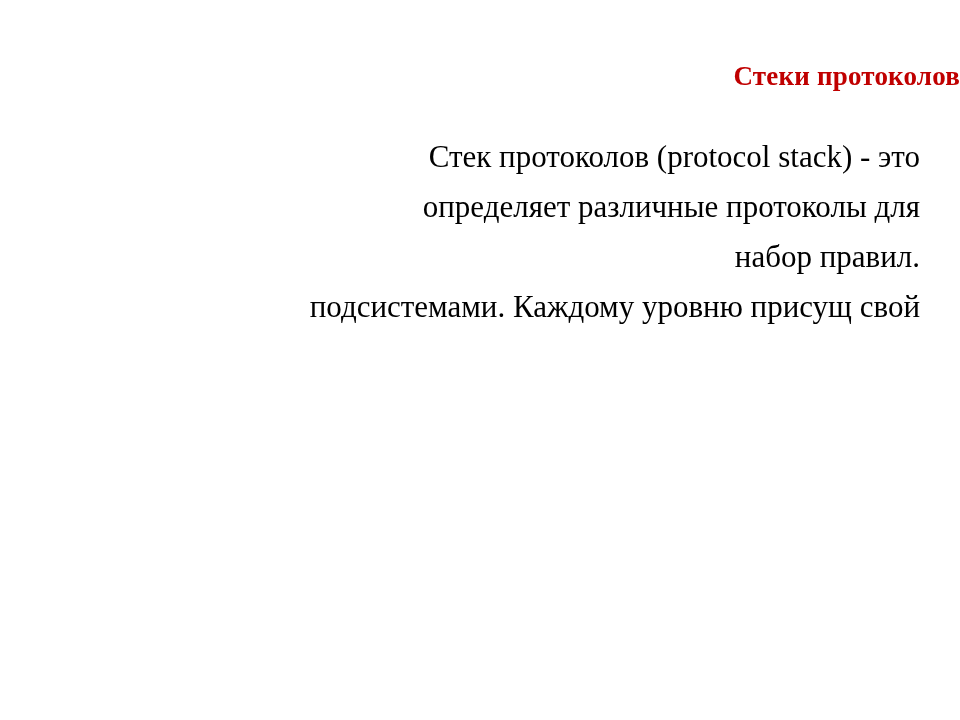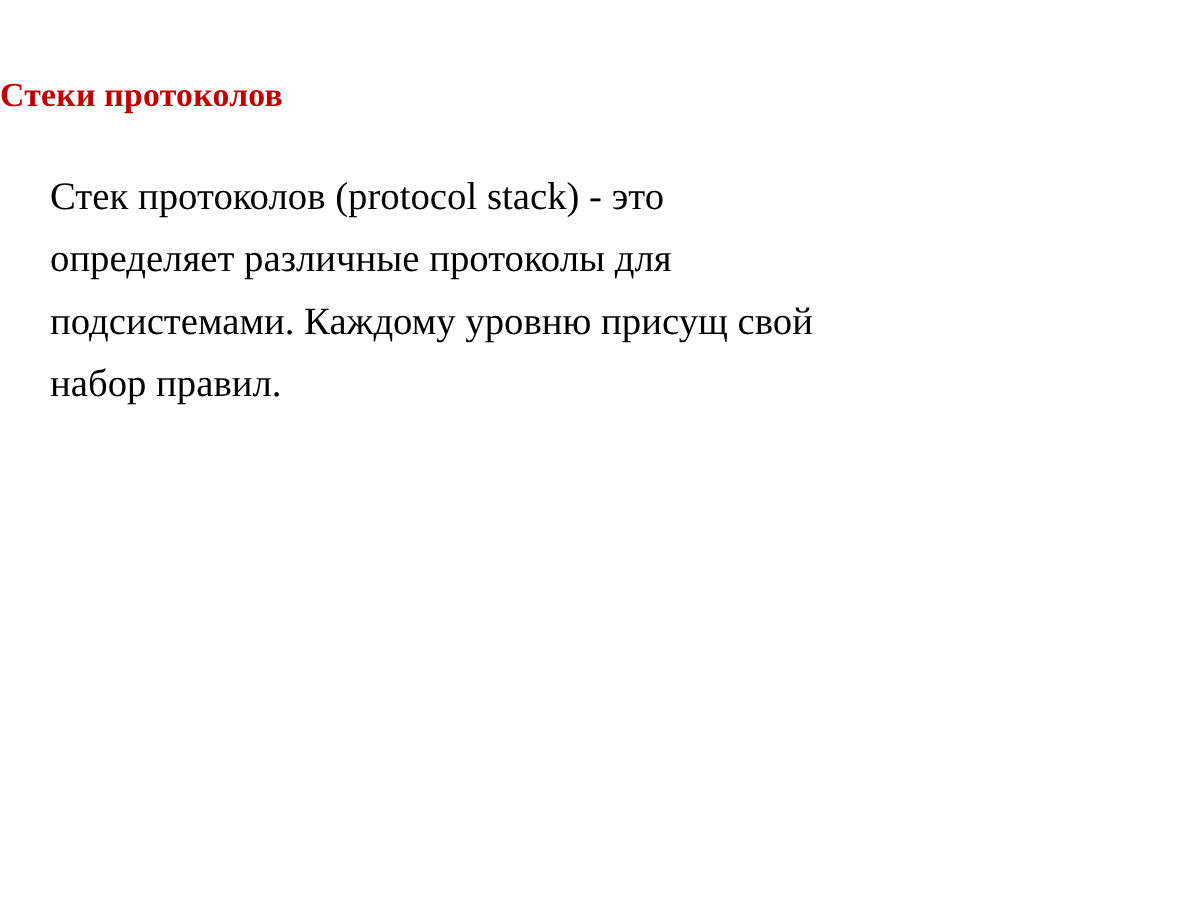--- a/index.html
+++ b/index.html
@@ -21,36 +21,36 @@
     height: 720px;
     background: #ffffff;
     box-sizing: border-box;
   }
 
   .slide-title {
     position: absolute;
     top: 42px;
     left: 0;
     width: 960px;
-    text-align: left;
+    text-align: right;
     font-family: "Liberation Serif", "DejaVu Serif", serif;
     font-weight: bold;
     font-size: 27px;
     line-height: 32px;
     color: #C00000;
     letter-spacing: 0.2px;
     white-space: nowrap;
   }
 
   .slide-body {
     position: absolute;
     top: 132px;
     left: 40px;
     width: 880px;
-    text-align: left;
+    text-align: right;
     font-family: "Liberation Serif", "DejaVu Serif", serif;
     font-weight: normal;
     font-size: 31px;
     line-height: 50px;
     color: #000000;
     letter-spacing: 0px;
   }
 
   .body-line {
     display: block;
@@ -68,19 +68,19 @@
 </head>
 <body>
 
 <div class="slide">
 
   <h1 class="slide-title">Стеки протоколов</h1>
 
   <div class="slide-body">
     <span class="body-line">Стек протоколов (protocol stack) - это</span>
     <span class="body-line">определяет различные протоколы для</span>
+    <span class="body-line">набор правил.</span>
     <span class="body-line">подсистемами. Каждому уровню присущ свой</span>
-    <span class="body-line">набор правил.</span>
   </div>
 
   <div class="slide-blank-area"></div>
 
 </div>
 
 </body></html>

